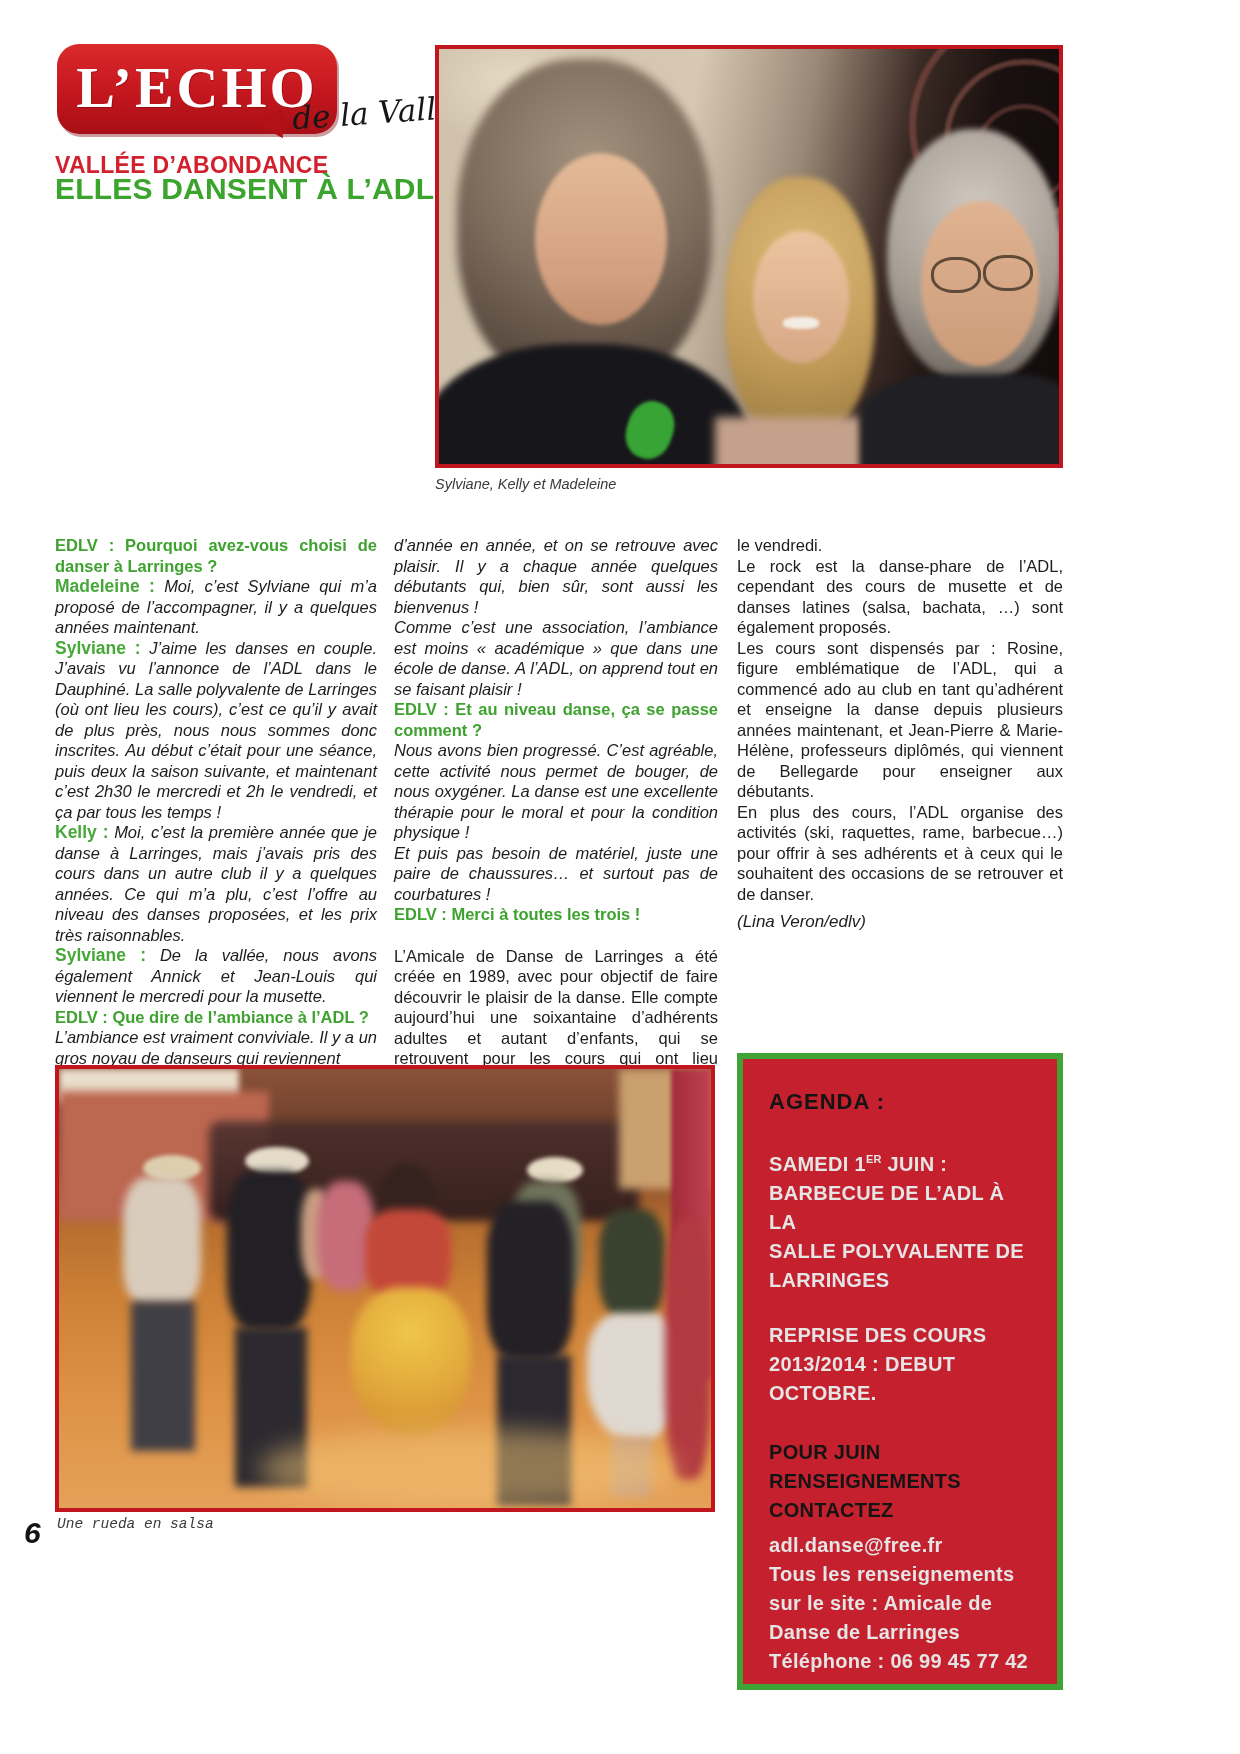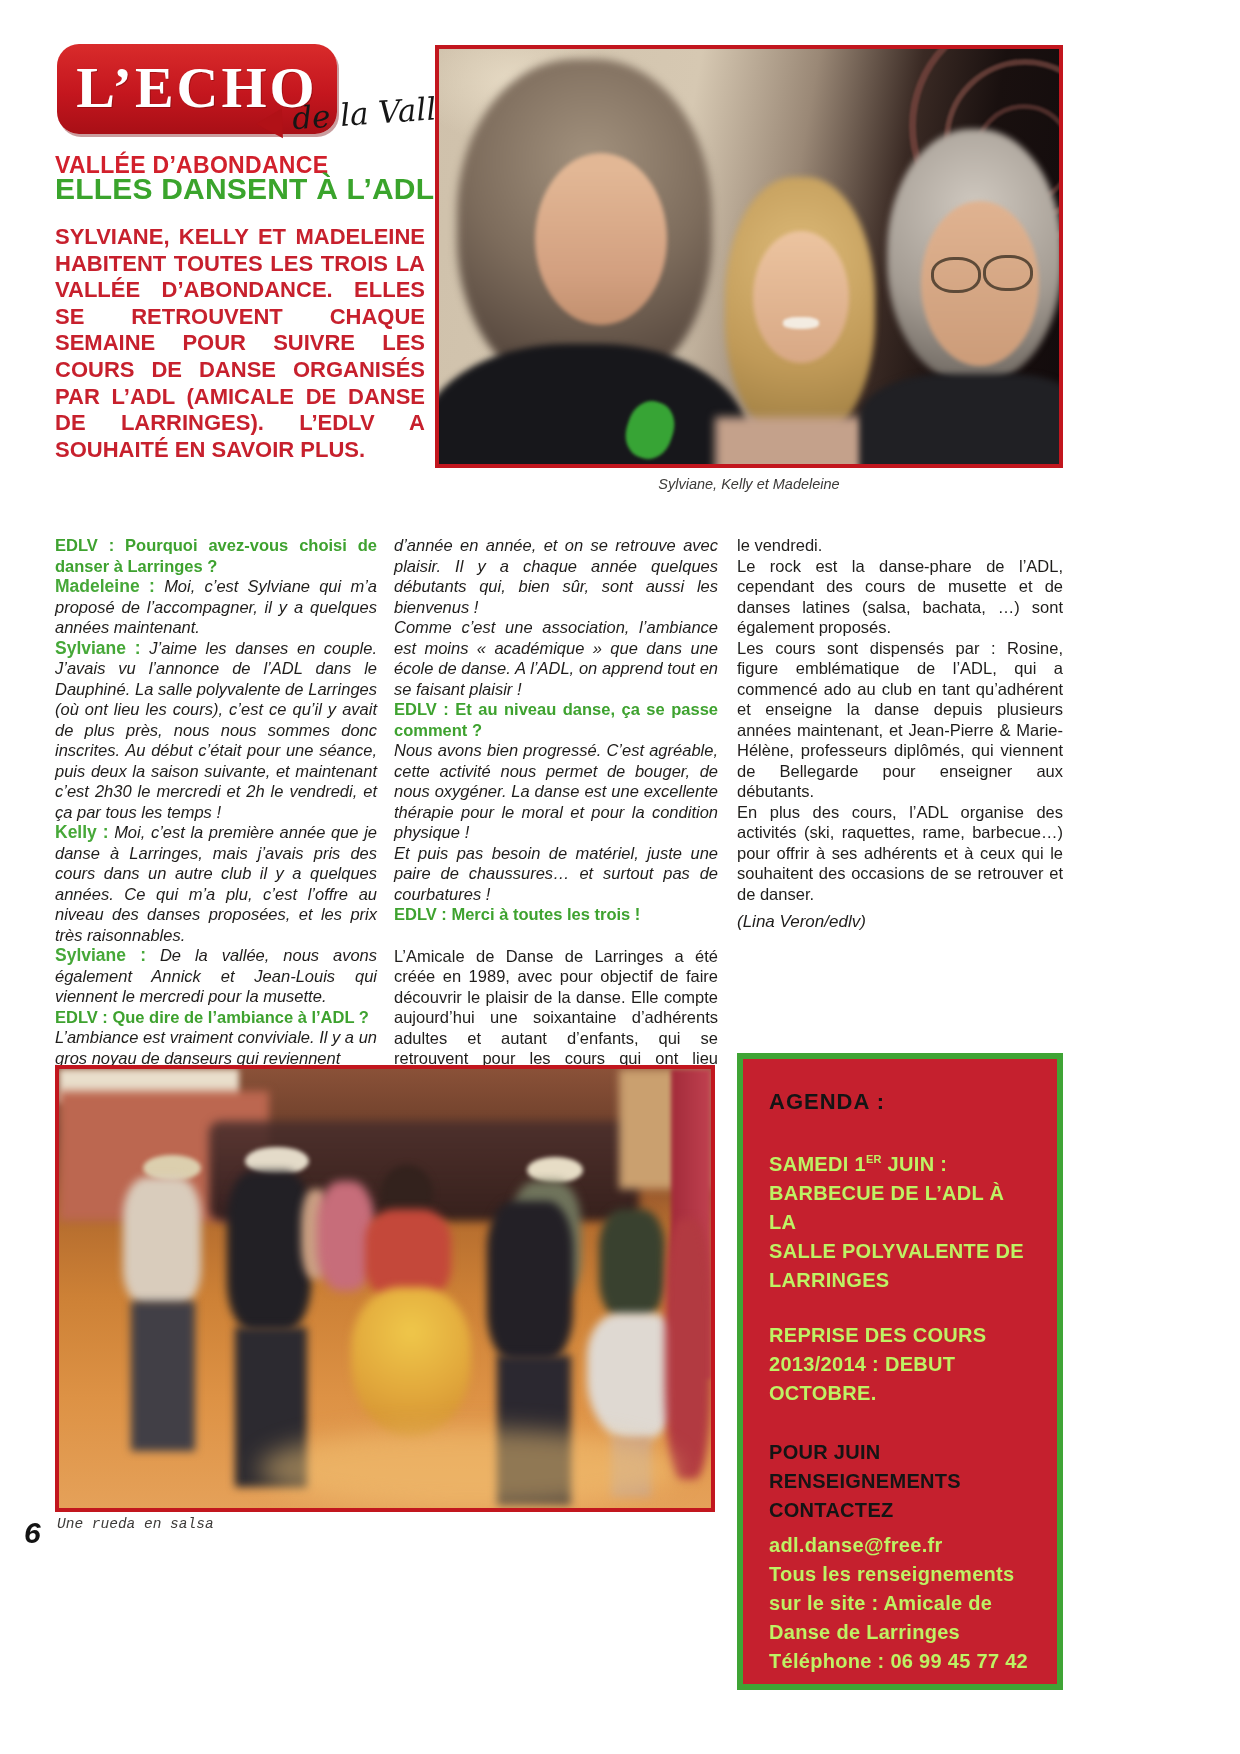--- a/index.html
+++ b/index.html
@@ -25,61 +25,60 @@
   .intro    { left:55px; top:224px; width:370px; font-size:22px; line-height:26.6px;
     font-weight:bold; color:#c7202d; text-align:justify; }
 
   
   .photo { border:4px solid #c2161e; overflow:hidden; background:#222; }
   .top-photo { left:435px; top:45px; width:620px; height:415px; }
   .bottom-photo { left:55px; top:1065px; width:652px; height:439px; }
   .scene { position:absolute; inset:0; }
   .scene > div { position:absolute; }
   .caption { font-style:italic; font-size:14.5px; color:#3c3a38; }
-  .cap-top { left:435px; top:476px; width:628px; text-align:center; }
+  .cap-top { left:435px; top:476px; width:628px; text-align:left; }
   .cap-bottom { left:57px; top:1516px;font-family:Liberation Mono, monospace; }
 
   
   .col { top:535px; text-align:justify; font-size:16.5px; line-height:20.5px; color:#1f1d1b; }
   .col p { margin:0; }
   #col1 { left:55px;  width:322px; }
   #col2 { left:394px; width:324px; }
   #col3 { left:737px; width:326px; }
   .q { color:#3ea22f; font-weight:bold; font-style:normal; }
   .ans { font-style:italic; }
   .speaker { color:#46a838; font-weight:bold; font-style:normal; font-size:17.5px; }
   .plain { font-style:normal; }
   .gap-top { margin-top:21px !important; }
   .credit { font-size:17px; font-style:italic; margin-top:8px !important; text-align:left; }
 
   
   .agenda { left:737px; top:1053px; width:326px; height:637px; box-sizing:border-box;
     border:6px solid #3fa435; background:#c5202e; padding:30px 26px; }
   .ag-title { color:#141414; font-weight:bold; font-size:22px; letter-spacing:1px; }
   .ag-line { font-weight:bold; font-size:20px; line-height:29px; letter-spacing:.3px; }
-  .ag-white { color:#bef264; }
+  .ag-white { color:#e5e5e5; }
   .ag-black { color:#141414; }
   .mt-xl { margin-top:30px; } .mt-lg { margin-top:26px; } .mt-sm { margin-top:6px; }
   sup { font-size:.55em; vertical-align:super; }
 
   .page-num { left:24px; top:1516px; font-size:30px; font-weight:bold; font-style:italic; color:#131313; }
 </style>
 </head>
 <body>
 
 <div class="canvas">
 
   <div class="abs logo-bubble">
     <div class="logo-text">L’ECHO</div>
   </div>
   <div class="abs logo-script">de la Vallée</div>
 
   <div class="abs kicker">VALLÉE D’ABONDANCE</div>
   <div class="abs headline">ELLES DANSENT À L’ADL</div>
-  <div class="abs intro">SYLVIANE, KELLY ET MADELEINE HABITENT TOUTES LES TROIS LA VALLÉE D’ABONDANCE. ELLES SE RETROUVENT CHAQUE SEMAINE POUR SUIVRE LES COURS DE DANSE ORGANISÉS PAR L’ADL (AMICALE DE DANSE DE LARRINGES). L’EDLV A SOUHAITÉ EN SAVOIR PLUS.</div>
 
   <div class="abs photo top-photo">
     <div class="scene" style="background:radial-gradient(140px 90px at 12% 8%, #e6dac4 0%, rgba(230,218,196,0) 70%),linear-gradient(100deg,#cfc1ab 0%,#d6c8b2 38%,#9a8876 55%,#3a2a24 70%,#19100f 82%,#120b0c 100%);">
       <div style="left:470px;top:-40px;width:220px;height:220px;border-radius:50%;border:7px solid rgba(137,77,70,.6);filter:blur(1px);"></div>
       <div style="left:505px;top:10px;width:150px;height:150px;border-radius:50%;border:6px solid rgba(160,95,85,.5);filter:blur(1px);"></div>
       <div style="left:535px;top:55px;width:90px;height:90px;border-radius:50%;border:5px solid rgba(120,70,64,.55);filter:blur(1px);"></div>
       <div style="left:18px;top:10px;width:255px;height:335px;border-radius:46%;background:radial-gradient(circle at 52% 30%, #a2917d 0%, #7d6c5c 45%, #57483e 80%);filter:blur(4px);"></div>
       <div style="left:96px;top:104px;width:132px;height:172px;border-radius:50%;background:linear-gradient(180deg,#e2b795 10%,#d3a080 70%,#c2906f 100%);filter:blur(2px);"></div>
       <div style="left:-20px;top:295px;width:330px;height:140px;border-radius:45% 45% 0 0/70% 70% 0 0;background:#17171b;filter:blur(3px);"></div>
       <div style="left:188px;top:352px;width:46px;height:58px;border-radius:45%;background:#37a435;filter:blur(1.5px);transform:rotate(18deg);"></div>

